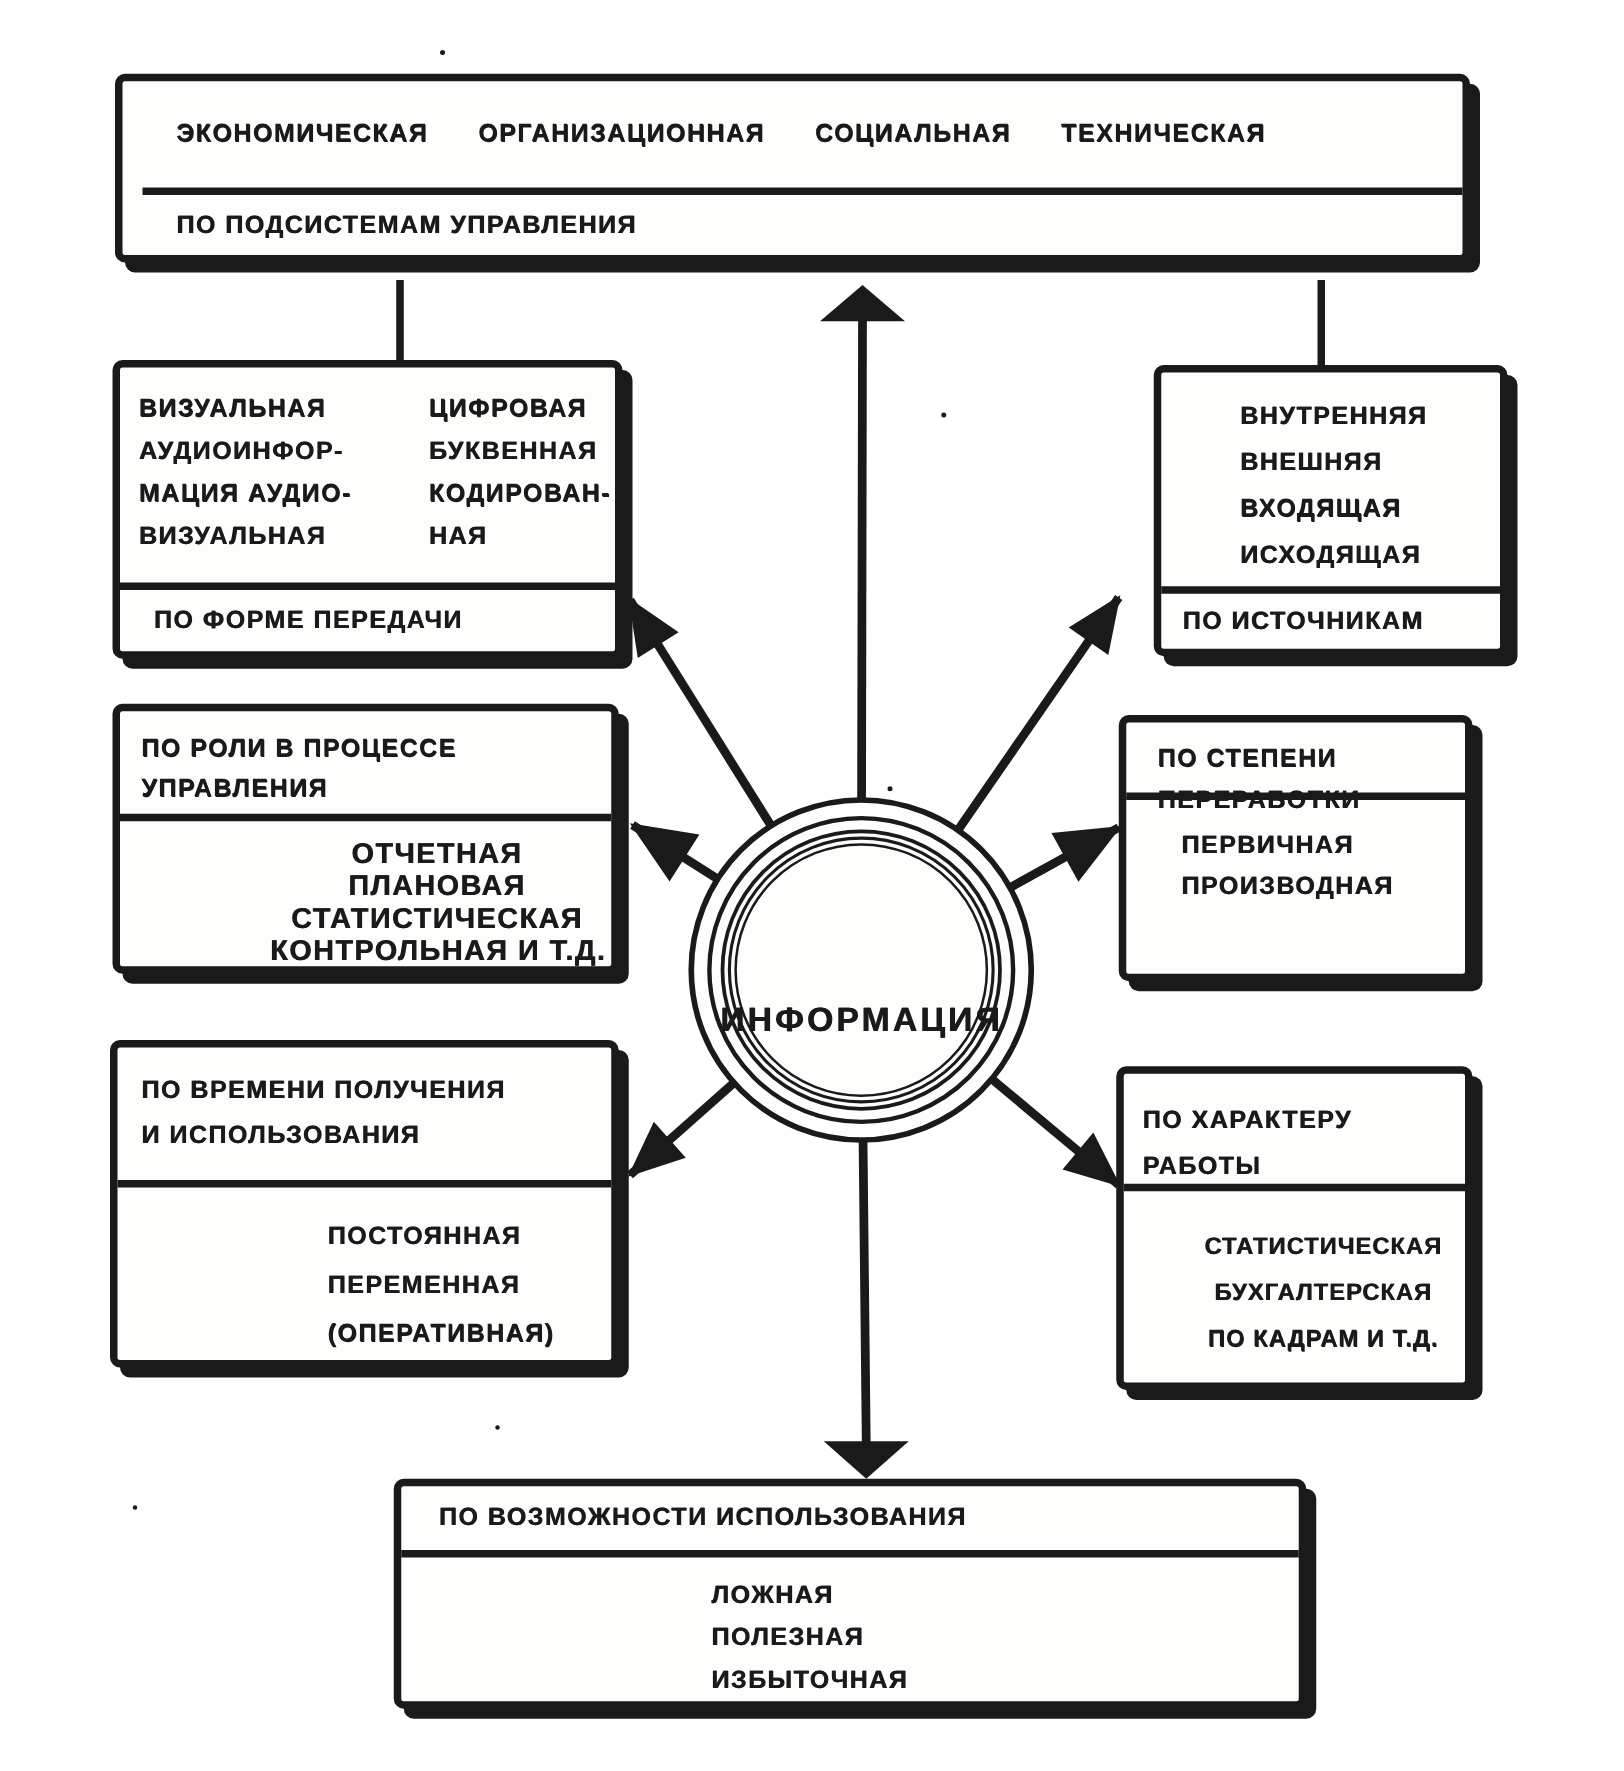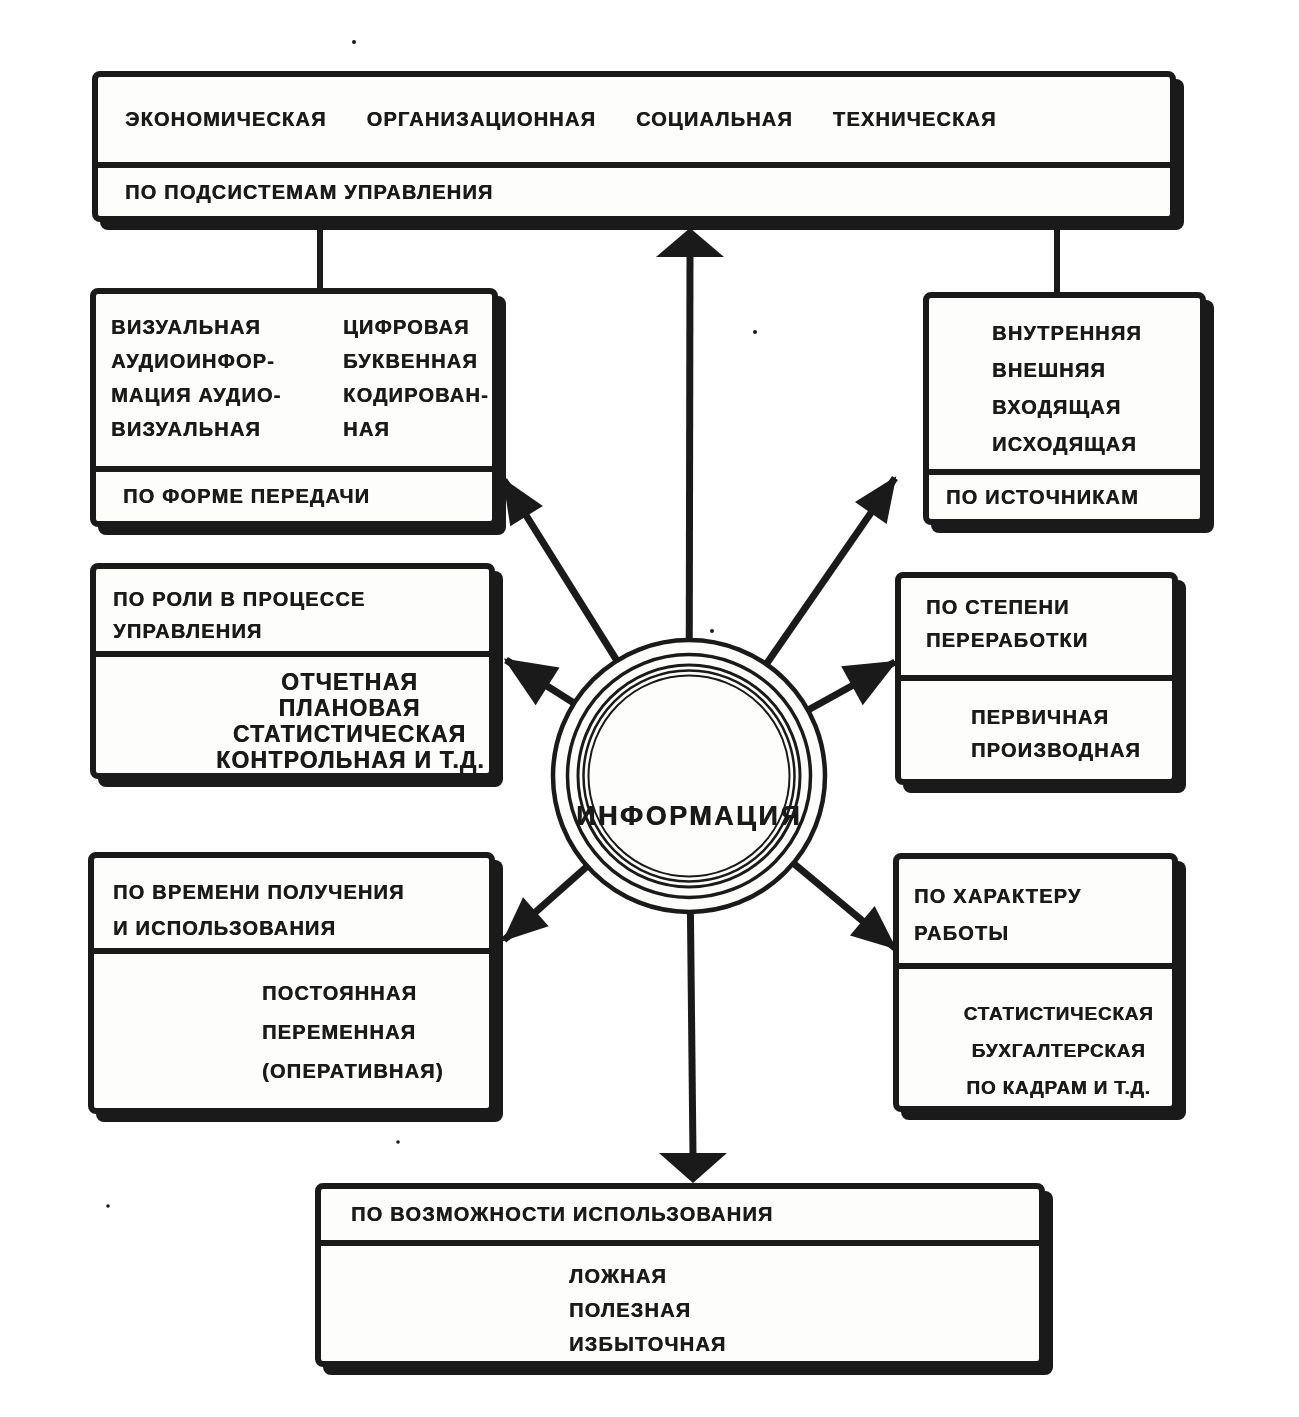--- a/index.html
+++ b/index.html
@@ -37,21 +37,21 @@
   }
   .sec{box-sizing:border-box;}
   .sec + .sec{border-top:6px solid var(--ink);}
   .t{
     font-size:20px;letter-spacing:1.2px;
     text-shadow:0.5px 0.3px 0 currentColor;
     white-space:nowrap;
   }
 
   
-  #b-subsystems{left:92px;top:71px;width:1084px;height:151px;}
+  #b-subsystems{left:92px;top:59px;width:1084px;height:151px;padding-left:16px;}
   #b-subsystems .s1{flex:1;display:flex;align-items:center;gap:40px;padding-left:27px;}
   #b-subsystems .s2{height:54px;display:flex;align-items:center;padding-left:27px;}
 
   
   #b-transmission{left:90px;top:288px;width:408px;height:239px;}
   #b-transmission .cnt{flex:1;display:flex;padding:16px 0 0 15px;}
   #b-transmission .col1{width:232px;}
   #b-transmission .itm{line-height:34px;}
   #b-transmission .catrow{height:55px;display:flex;align-items:center;padding-left:27px;}
 
@@ -63,32 +63,32 @@
 
   
   #b-role{left:90px;top:563px;width:405px;height:216px;}
   #b-role .hd{height:84px;padding:14px 0 0 17px;line-height:32px;}
   #b-role .cnt{flex:1;padding:12px 6px 0 120px;text-align:center;}
   #b-role .itm{font-size:23px;line-height:26px;}
 
   
   #b-processing{left:895px;top:572px;width:283px;height:213px;}
   #b-processing .hd{height:56px;padding:13px 0 0 25px;line-height:33px;}
-  #b-processing .cnt{flex:1;padding:20px 0 0 70px;margin-top:41px;}
+  #b-processing .cnt{flex:1;padding:20px 0 0 44px;}
   #b-processing .itm{line-height:33px;}
 
   
-  #b-time{left:88px;top:852px;width:407px;height:262px;}
+  #b-time{left:88px;top:832px;width:407px;height:262px;gap:16px;}
   #b-time .hd{height:90px;padding:16px 0 0 19px;line-height:36px;}
   #b-time .cnt{flex:1;padding:20px 0 0 168px;}
   #b-time .itm{line-height:39px;}
 
   
   #b-work{left:893px;top:853px;width:285px;height:259px;}
-  #b-work .hd{height:104px;padding:19px 0 16px 15px;line-height:37px;}
+  #b-work .hd{height:88px;padding:19px 0 16px 15px;line-height:37px;}
   #b-work .cnt{flex:1;padding:26px 2px 0 48px;text-align:center;}
   #b-work .itm{font-size:19px;line-height:37px;letter-spacing:0.8px;}
 
   
   #b-usability{left:315px;top:1183px;width:730px;height:184px;}
   #b-usability .hd{height:58px;display:flex;align-items:center;padding-left:30px;}
   #b-usability .cnt{flex:1;padding:13px 0 0 248px;}
   #b-usability .itm{line-height:34px;}
 
   .center-label{

